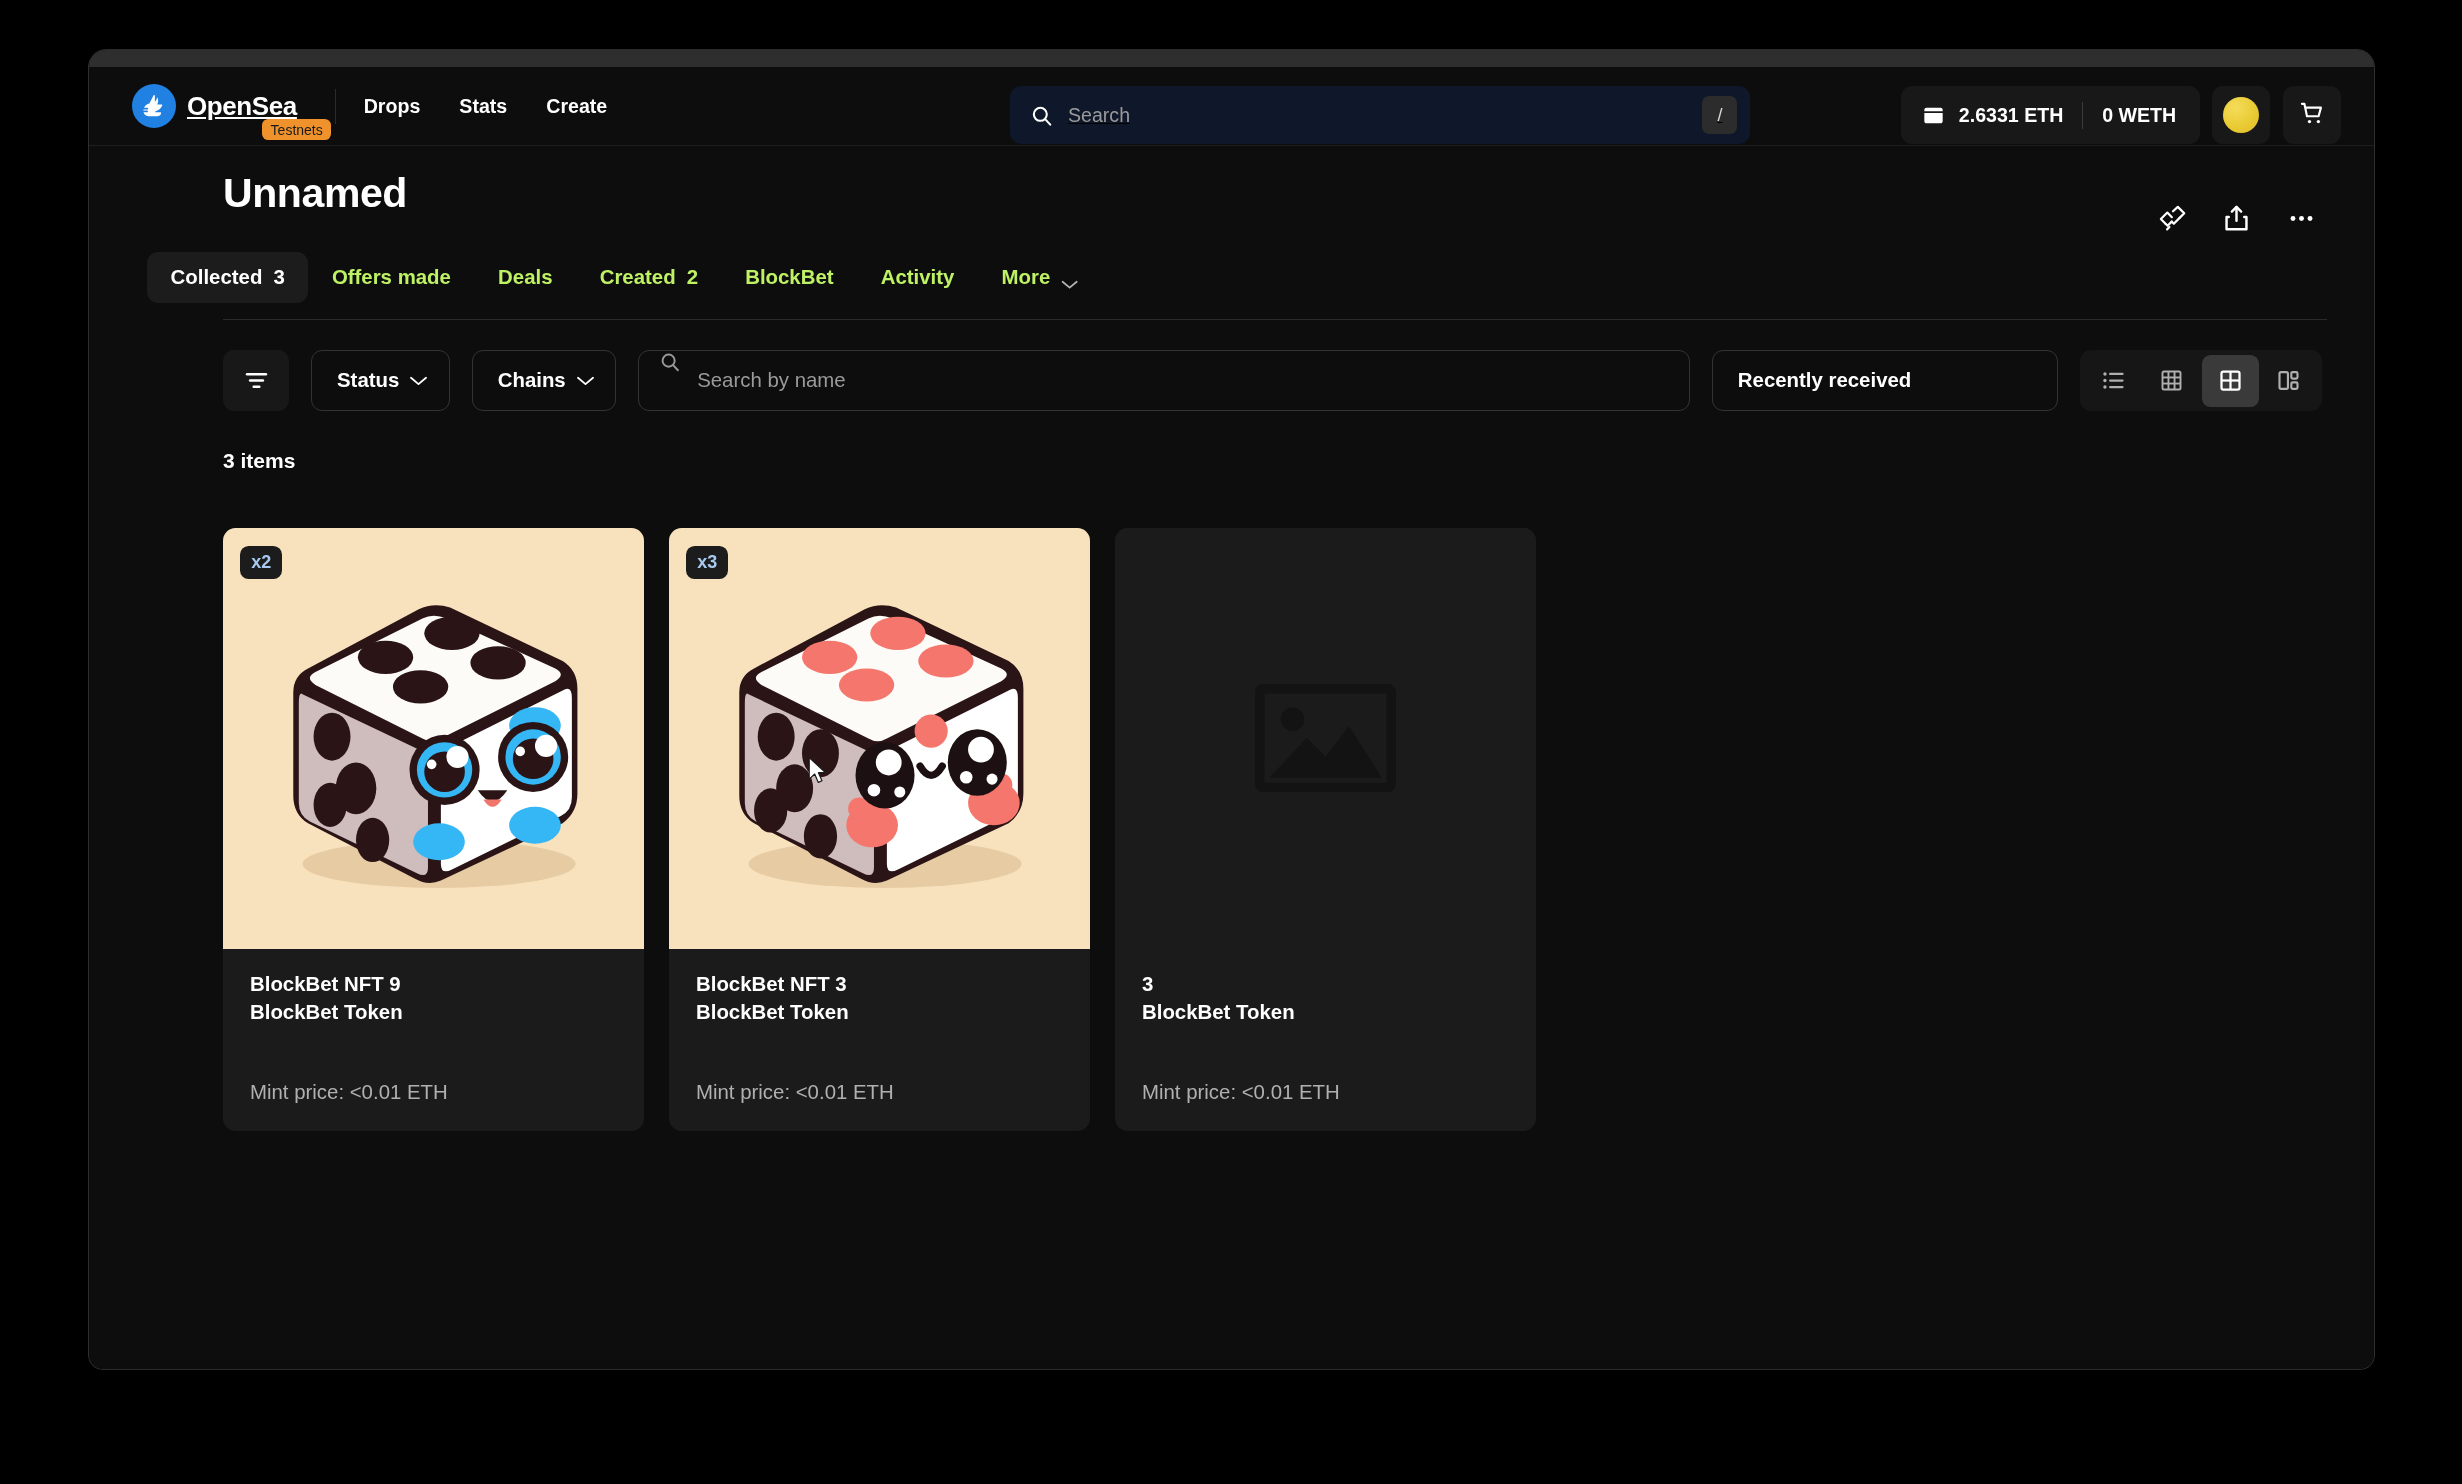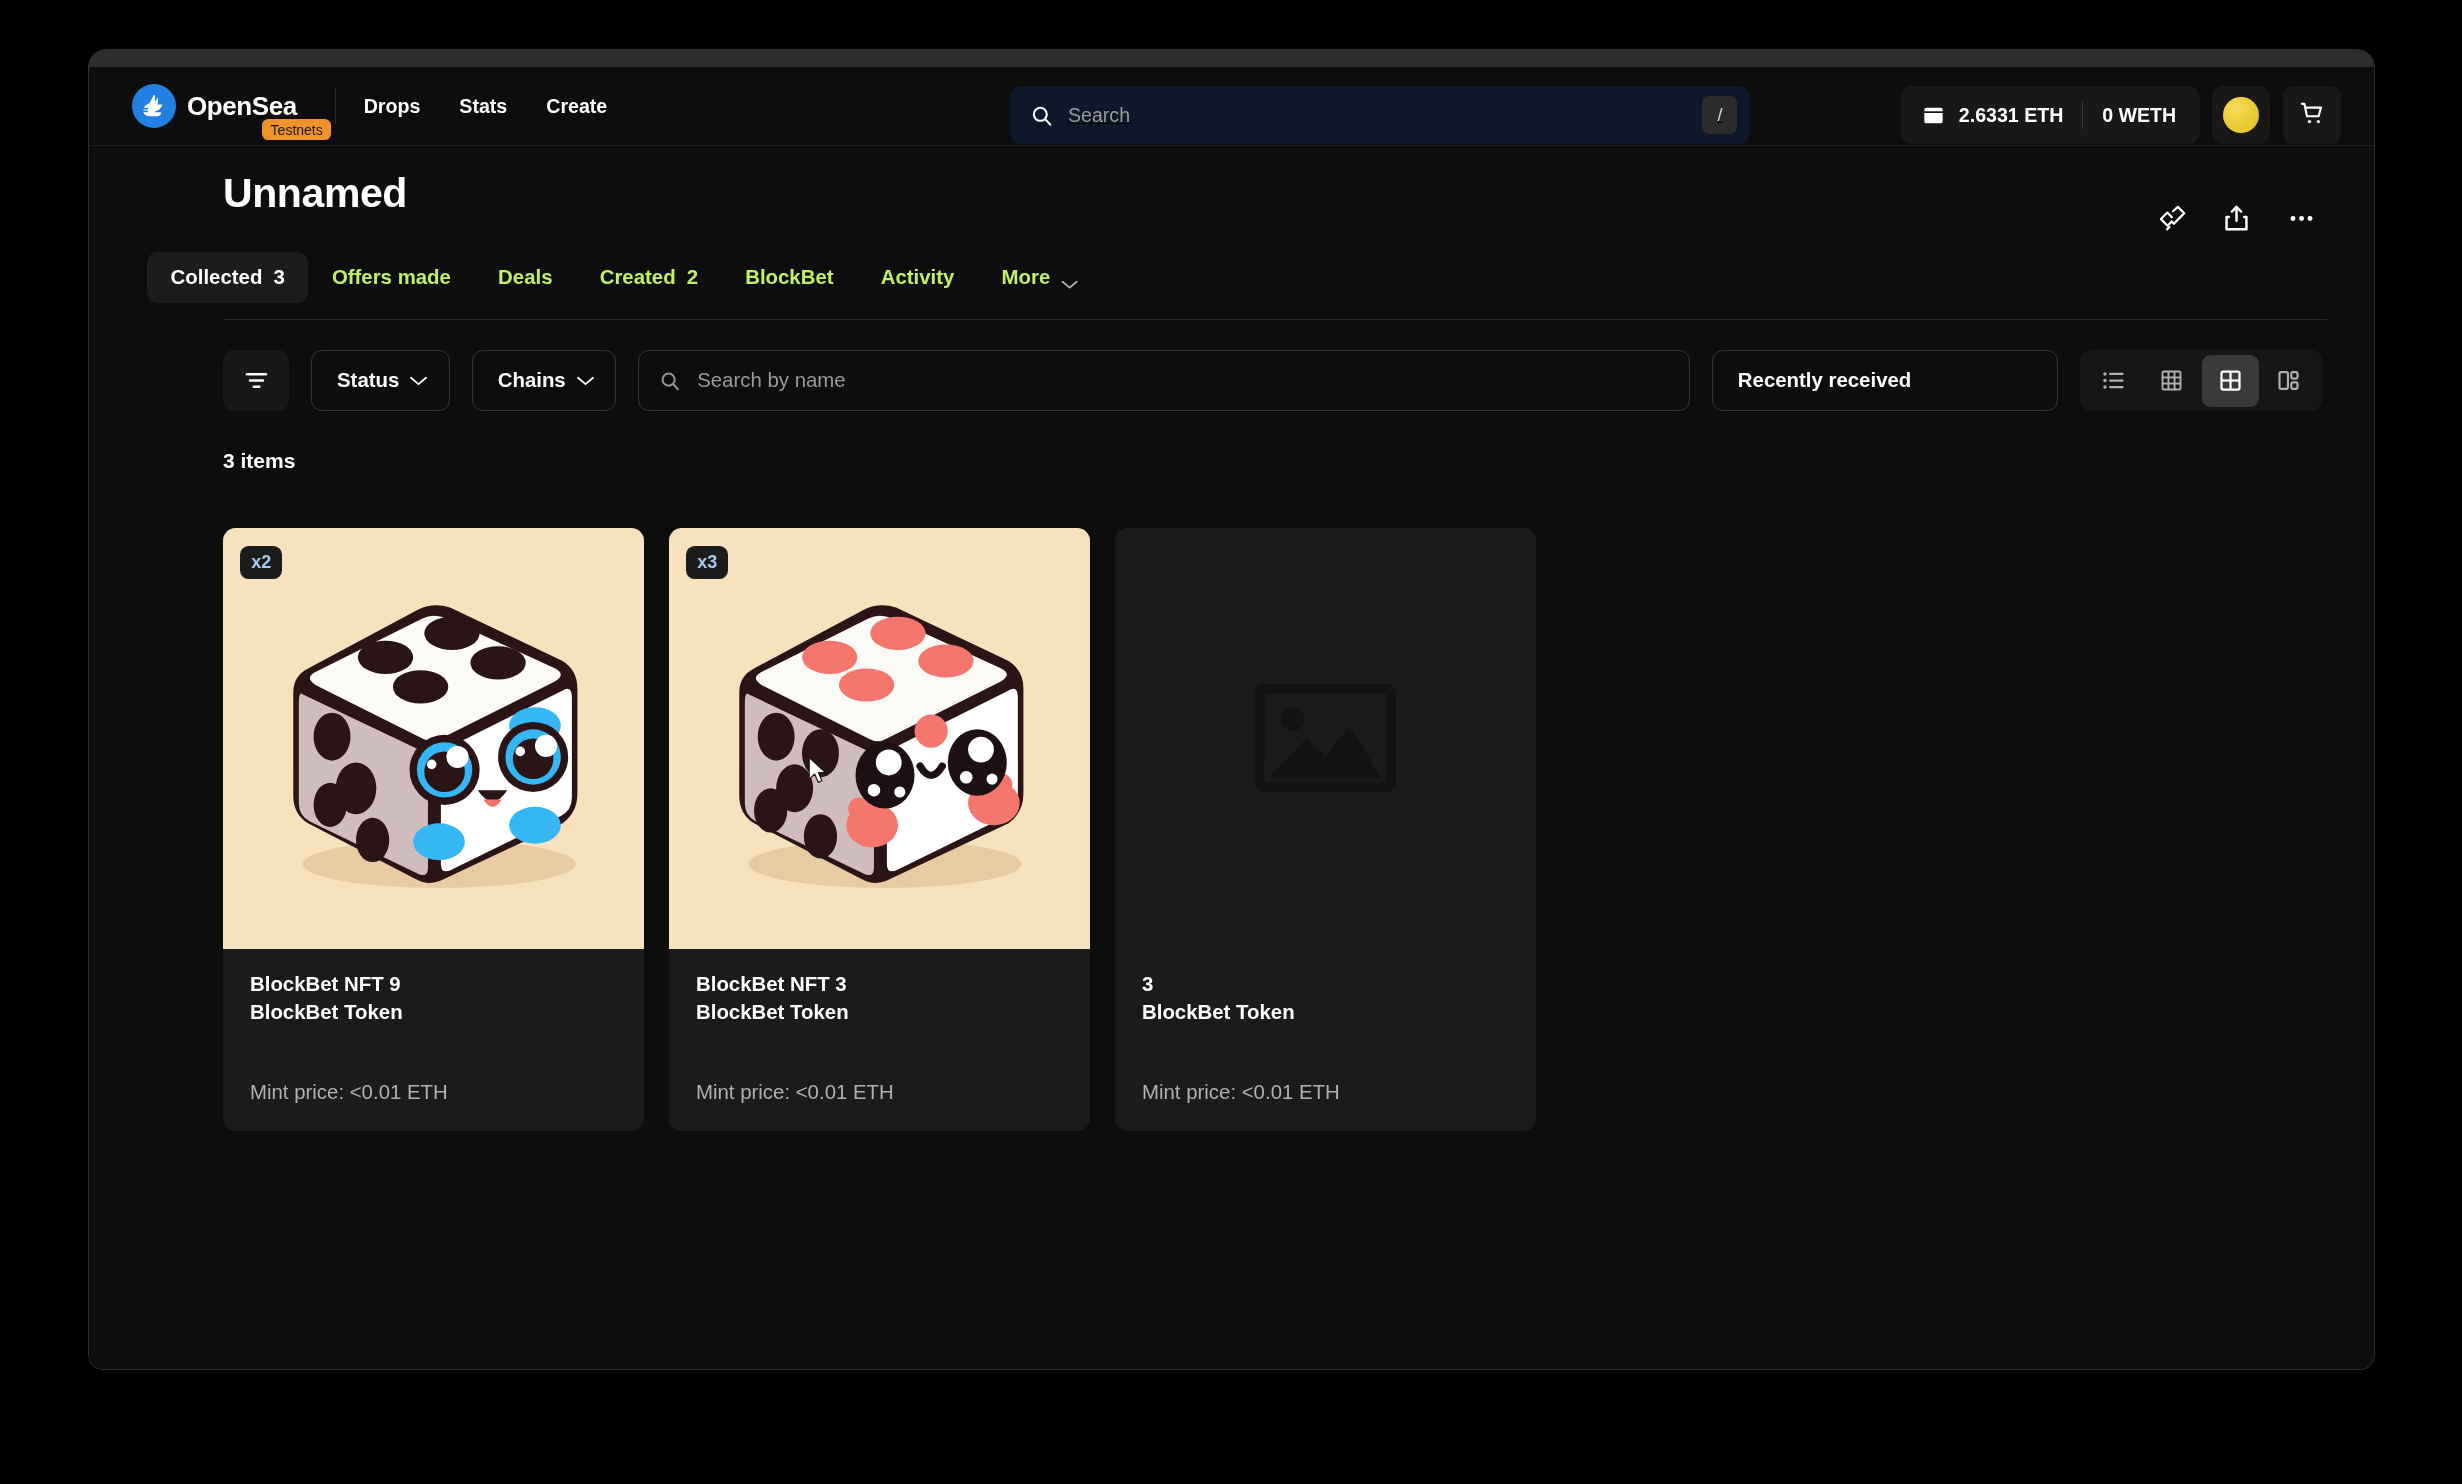--- a/index.html
+++ b/index.html
@@ -39,21 +39,21 @@
   #brand { display: flex; align-items: center; margin-left: 43px; position: relative; }
   #logo-mark {
     width: 44px; height: 44px; border-radius: 50%;
     background: #2081e2;
     display: flex; align-items: center; justify-content: center;
     flex: 0 0 auto;
   }
   #logo-mark svg { width: 30px; height: 30px; }
   #brand-name {
     color: #fff; font-size: 26px; font-weight: bold; letter-spacing: -0.4px;
-    margin-left: 11px; white-space: nowrap;
+    margin-left: 11px; white-space: nowrap; text-decoration: underline;
   }
   #testnets-badge {
     position: absolute; left: 130px; top: 35px;
     background: #f0922c; color: #1b1b1b;
     font-size: 14px; font-weight: 500;
     padding: 2.4px 8.6px; border-radius: 6.3px;
     white-space: nowrap;
   }
   #nav-divider {
     width: 0.8px; height: 35px; background: #2b2b2b; margin: 0 28px 0 38px;
@@ -162,21 +162,21 @@
   #filter-toggle svg { width: 27px; height: 27px; }
   .select-pill {
     height: 61px; border: 0.8px solid #333; border-radius: 11px;
     display: flex; align-items: center; justify-content: space-between;
     padding: 0 20.4px 0 25px; gap: 10px; flex: 0 0 auto; cursor: pointer;
   }
   .select-pill .lbl { color: #fff; font-size: 20.4px; font-weight: bold; white-space: nowrap; }
   .select-pill .chev { width: 19px; height: 11.8px; flex: 0 0 auto; }
   #name-search {
     flex: 1; height: 61px; border: 0.8px solid #333; border-radius: 11px;
-    display: flex; align-items: center; padding: 0 20.4px; min-width: 0;
+    display: flex; padding: 0 20.4px; min-width: 0;
   }
   #name-search .mag { width: 22px; height: 22px; flex: 0 0 auto; }
   #name-search input {
     flex: 1; background: transparent; border: none; outline: none;
     color: #fff; font-size: 20.4px; margin-left: 15.7px;
     font-family: "Liberation Sans", sans-serif; min-width: 0;
   }
   #name-search input::placeholder { color: #9a9a9a; }
   #sort-pill {
     width: 346px; height: 61px; border: 0.8px solid #333; border-radius: 11px;

